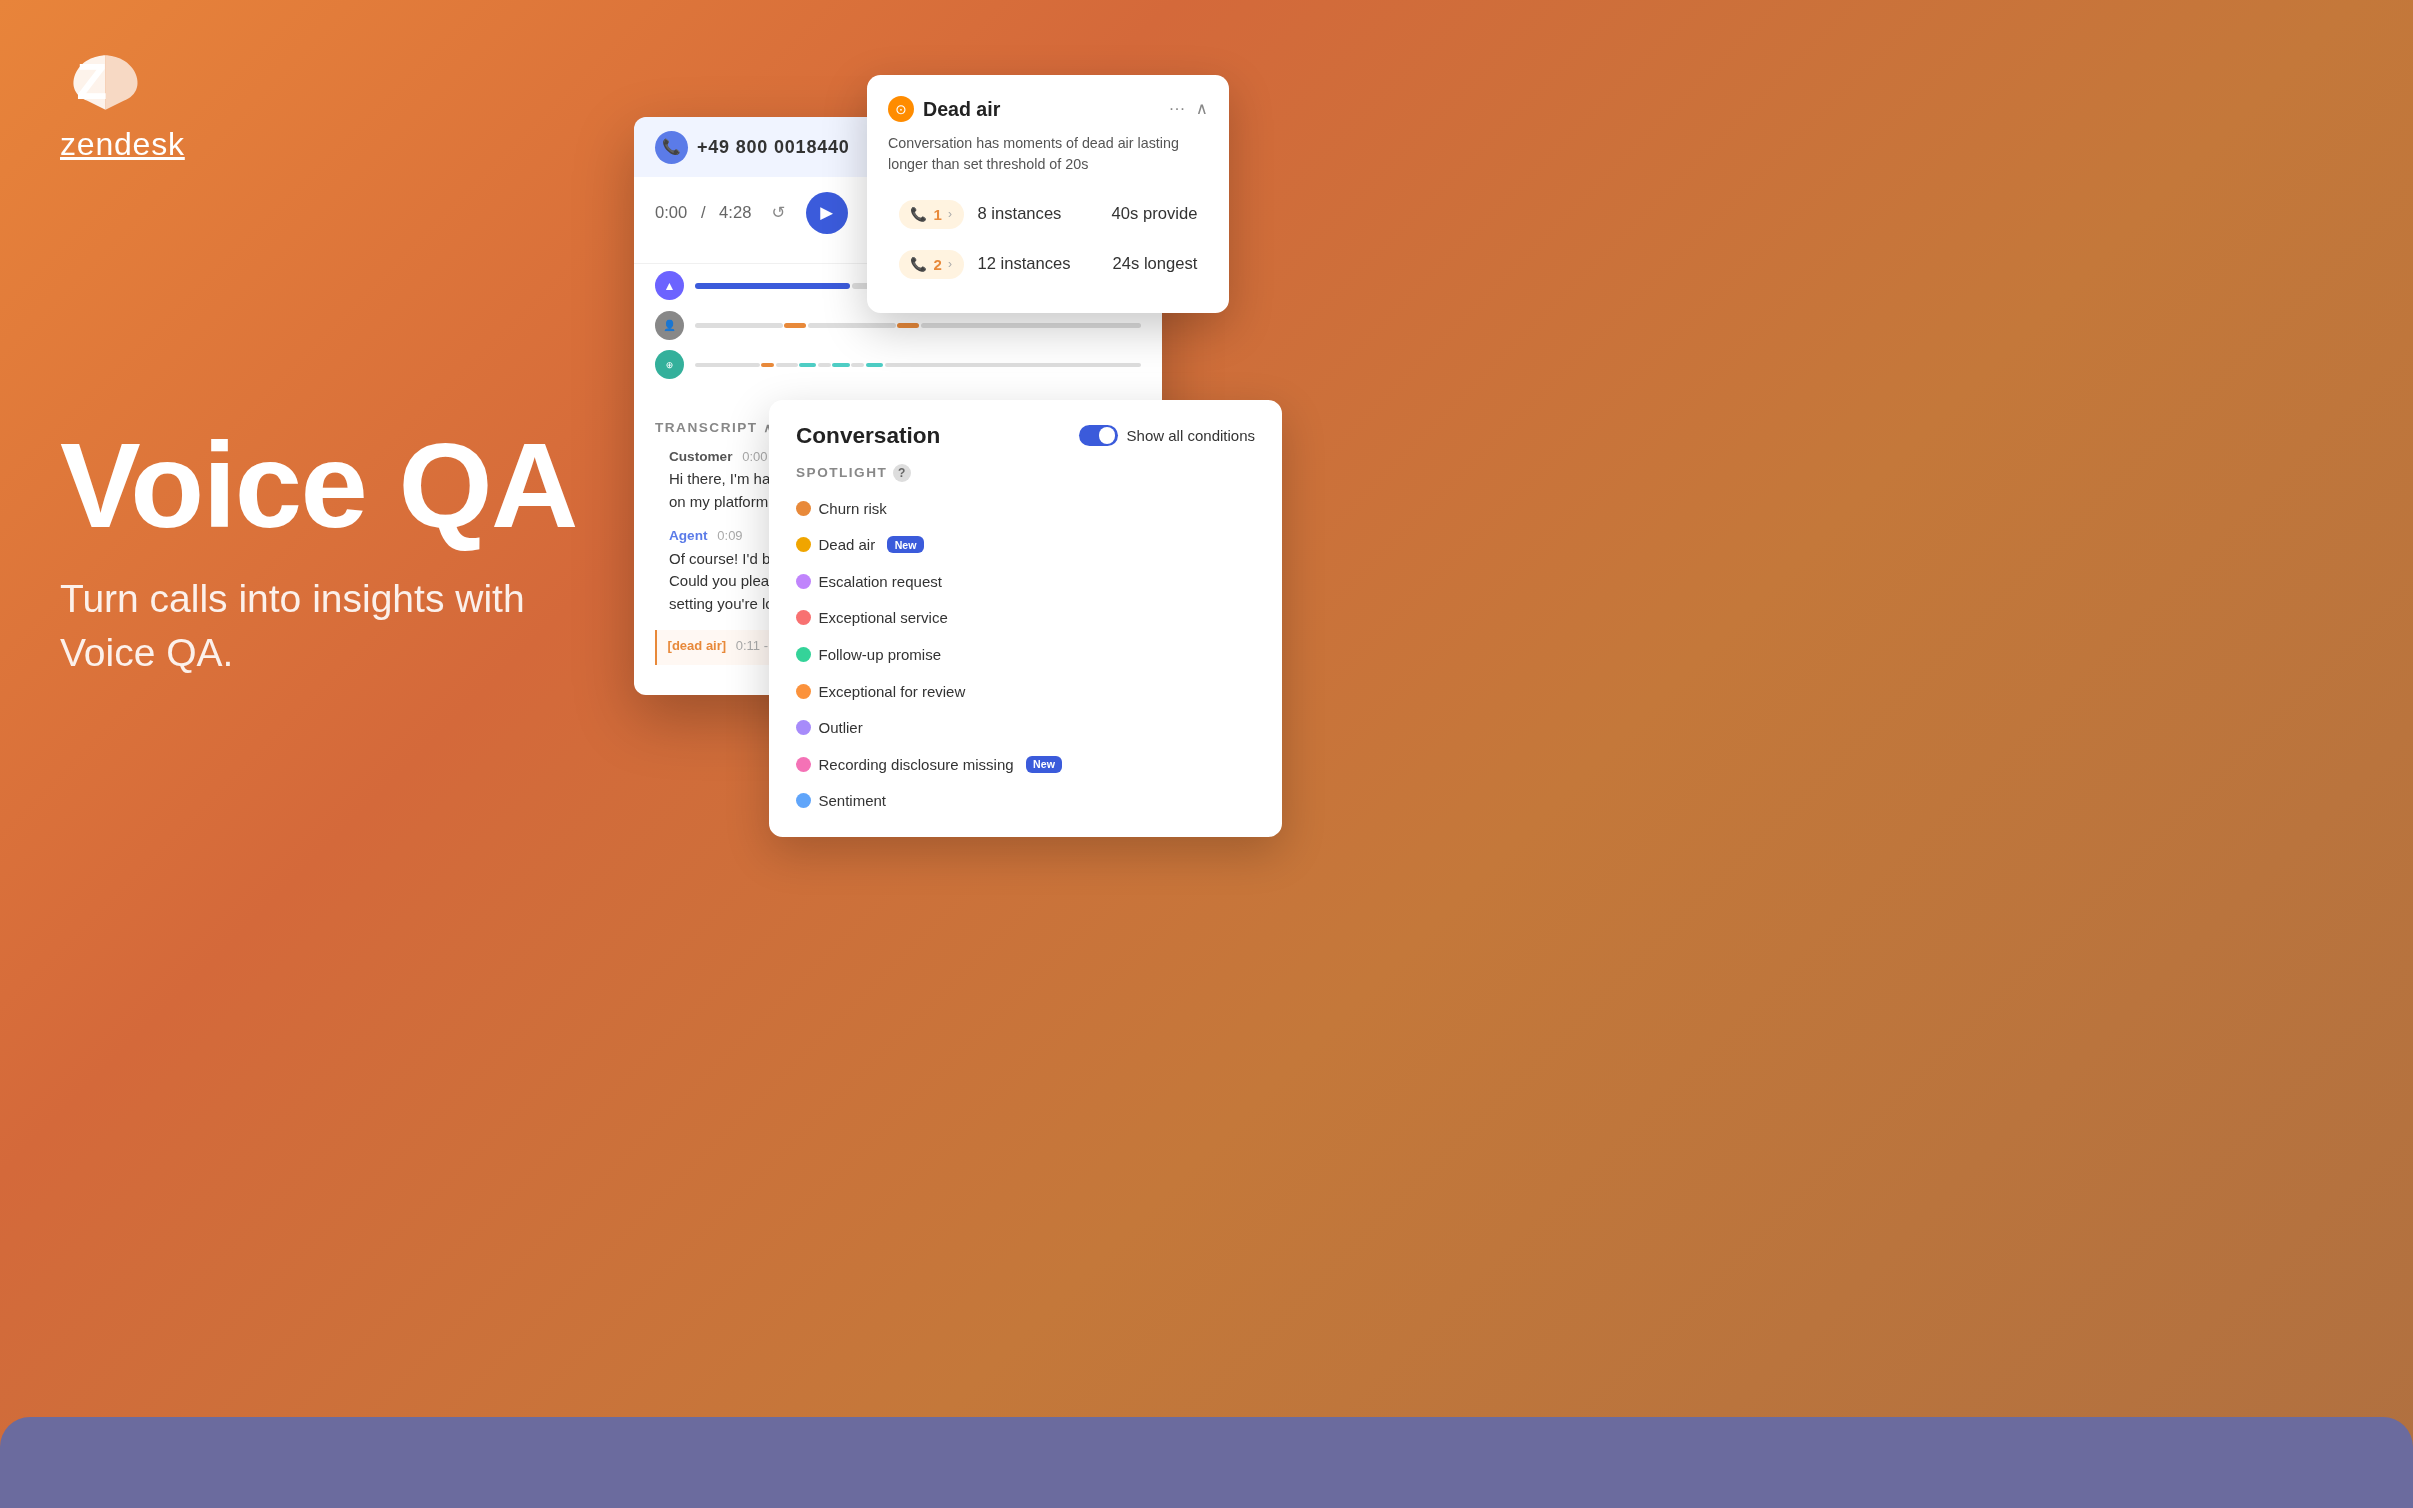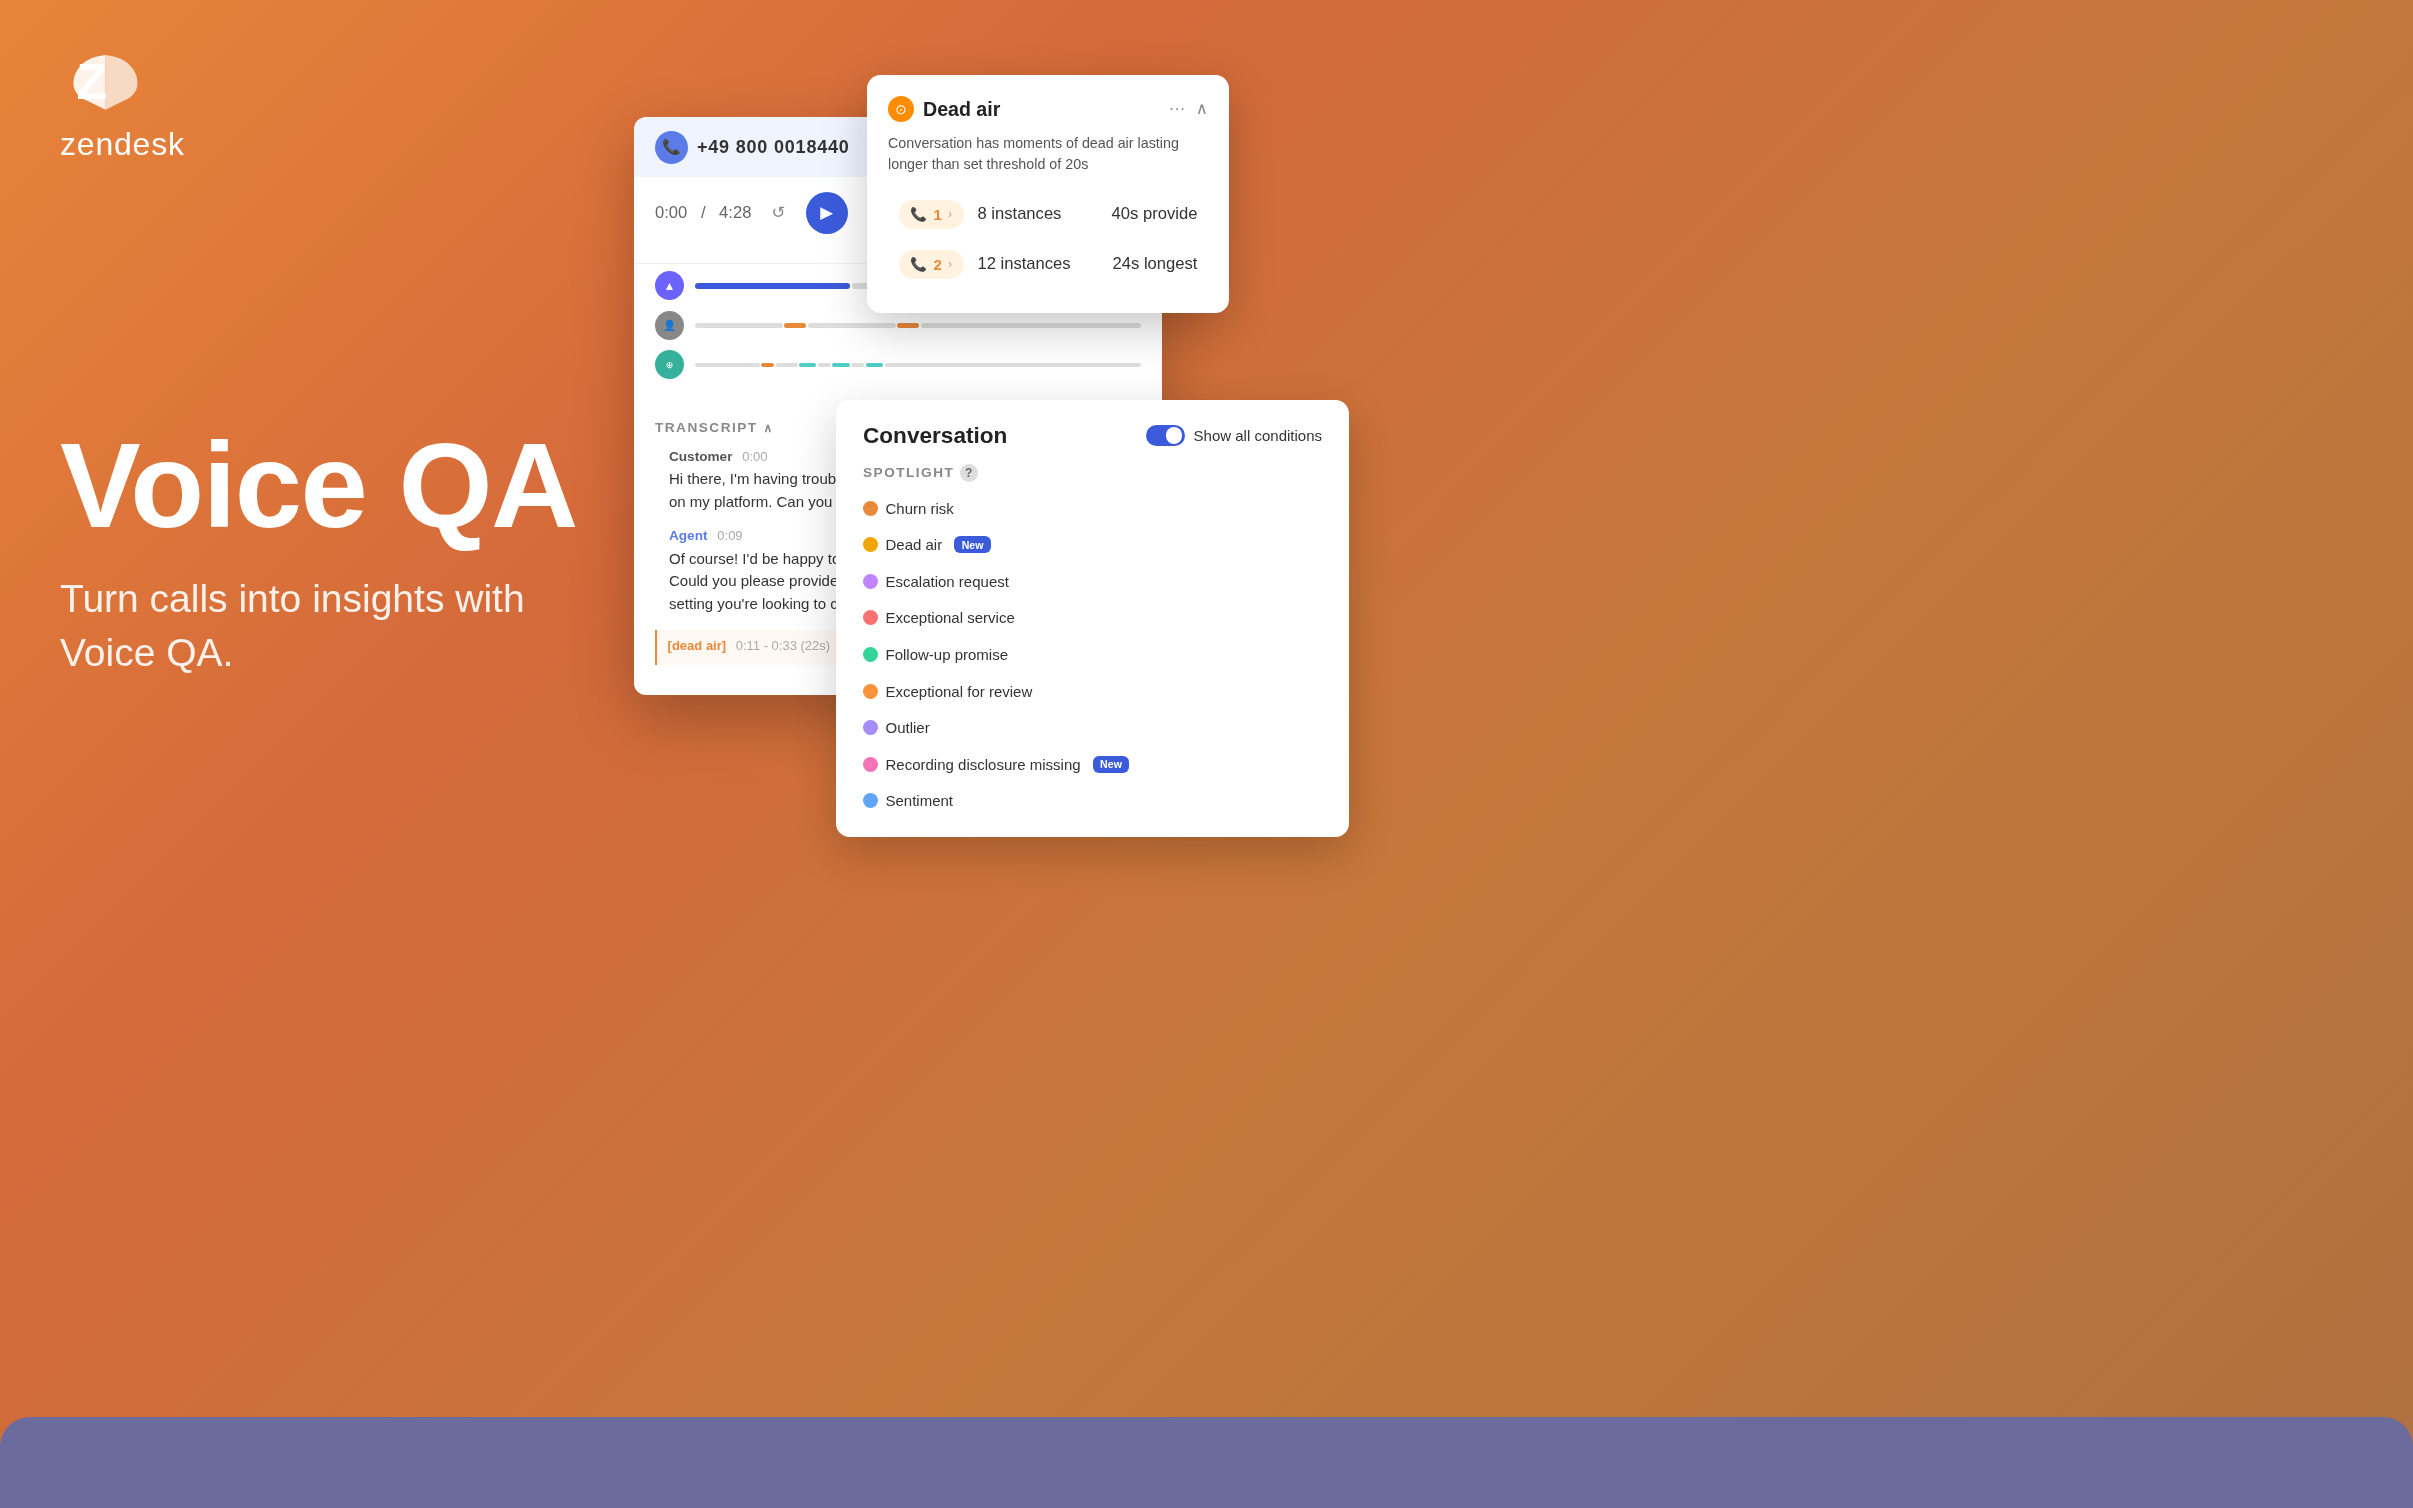--- a/index.html
+++ b/index.html
@@ -35,20 +35,21 @@
     .logo-icon {
       width: 91px;
       height: 75px;
       margin-bottom: 6px;
     }
     .logo-text {
       color: white;
       font-size: 32px;
       font-weight: 400;
       letter-spacing: 0.8px;
+      text-decoration: underline;
     }
 
     
     .hero-text {
       position: absolute;
       left: 60px;
       top: 422px;
     }
     .hero-title {
       color: white;
@@ -328,21 +329,21 @@
     .instance-longest {
       font-size: 16.6px;
       color: #333;
       font-weight: 500;
     }
 
     
     .conversation-panel {
       position: absolute;
       top: 400px;
-      left: 836px;
+      left: 769px;
       width: 513px;
       background: white;
       border-radius: 13.6px;
       box-shadow: 0 15px 45px rgba(0,0,0,0.2);
       padding: 22.6px 27px;
       z-index: 9;
     }
     .conv-header {
       display: flex;
       align-items: center;

